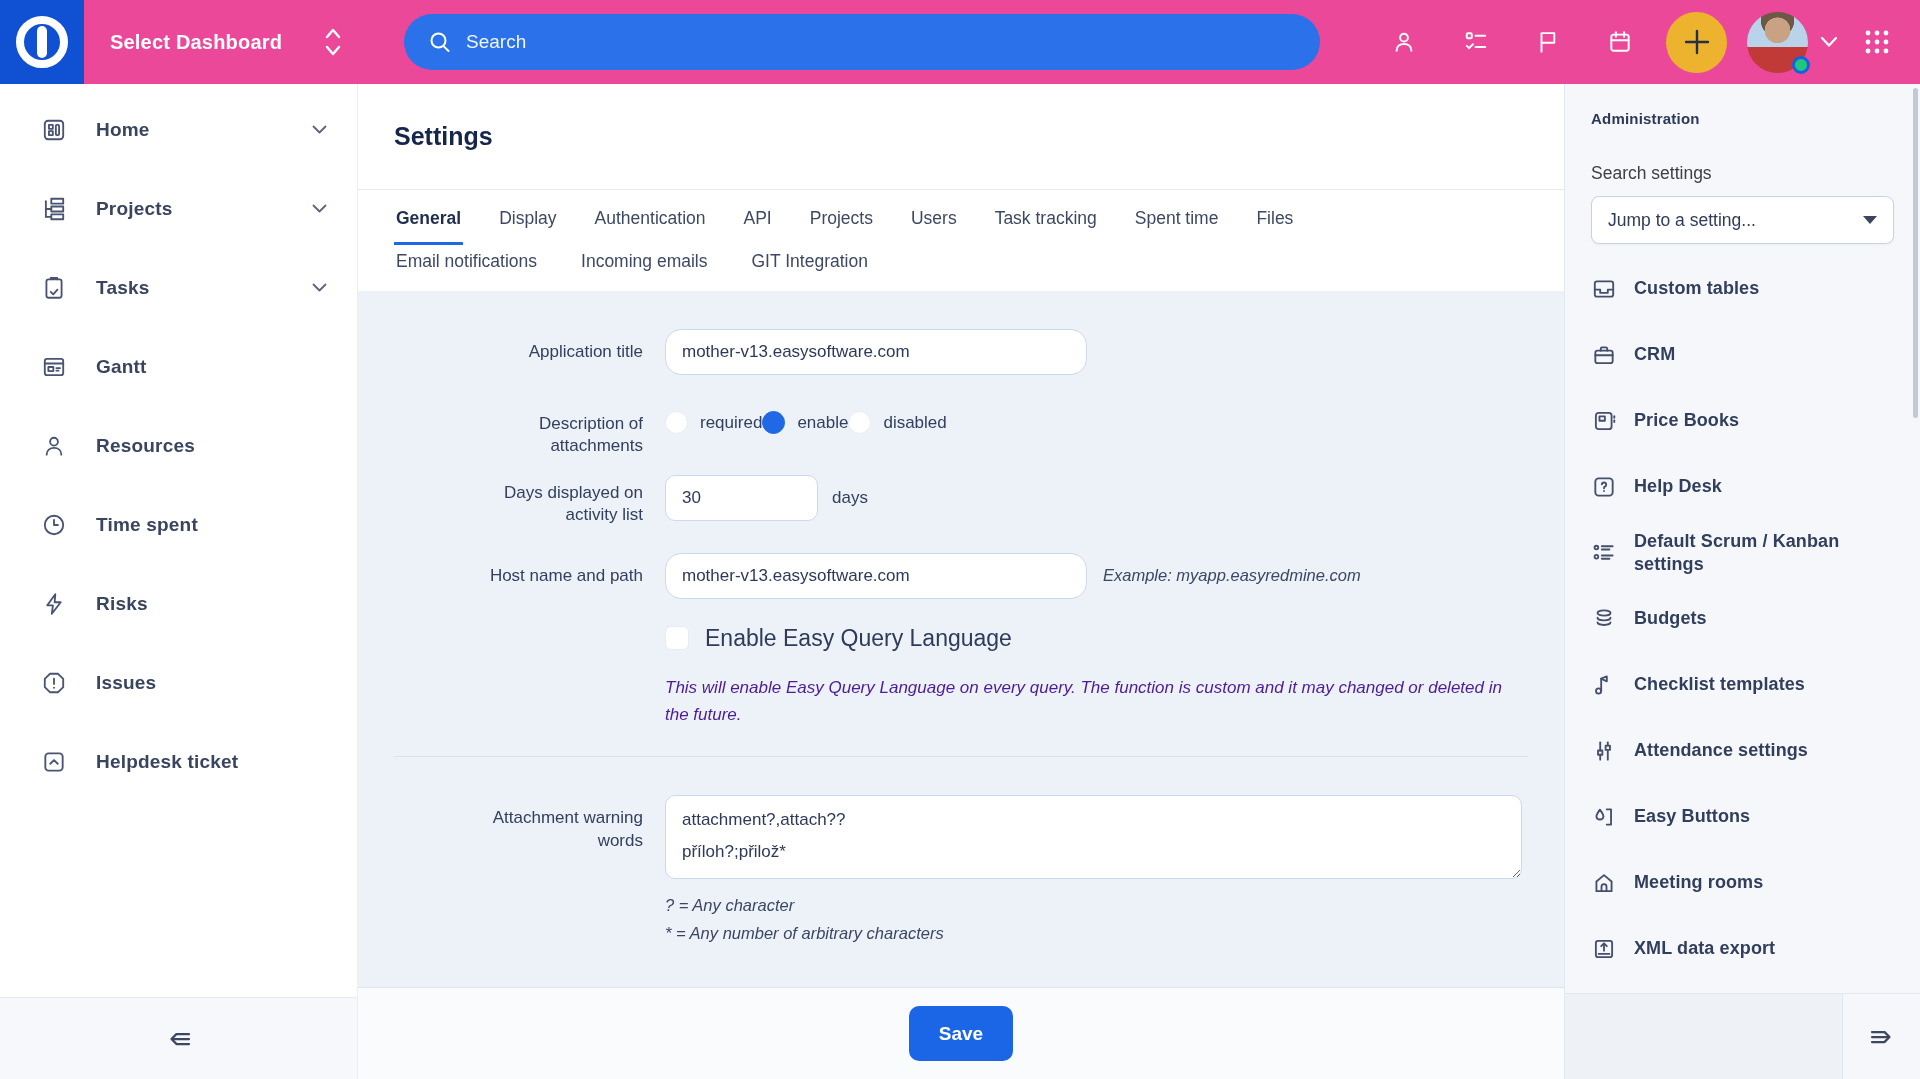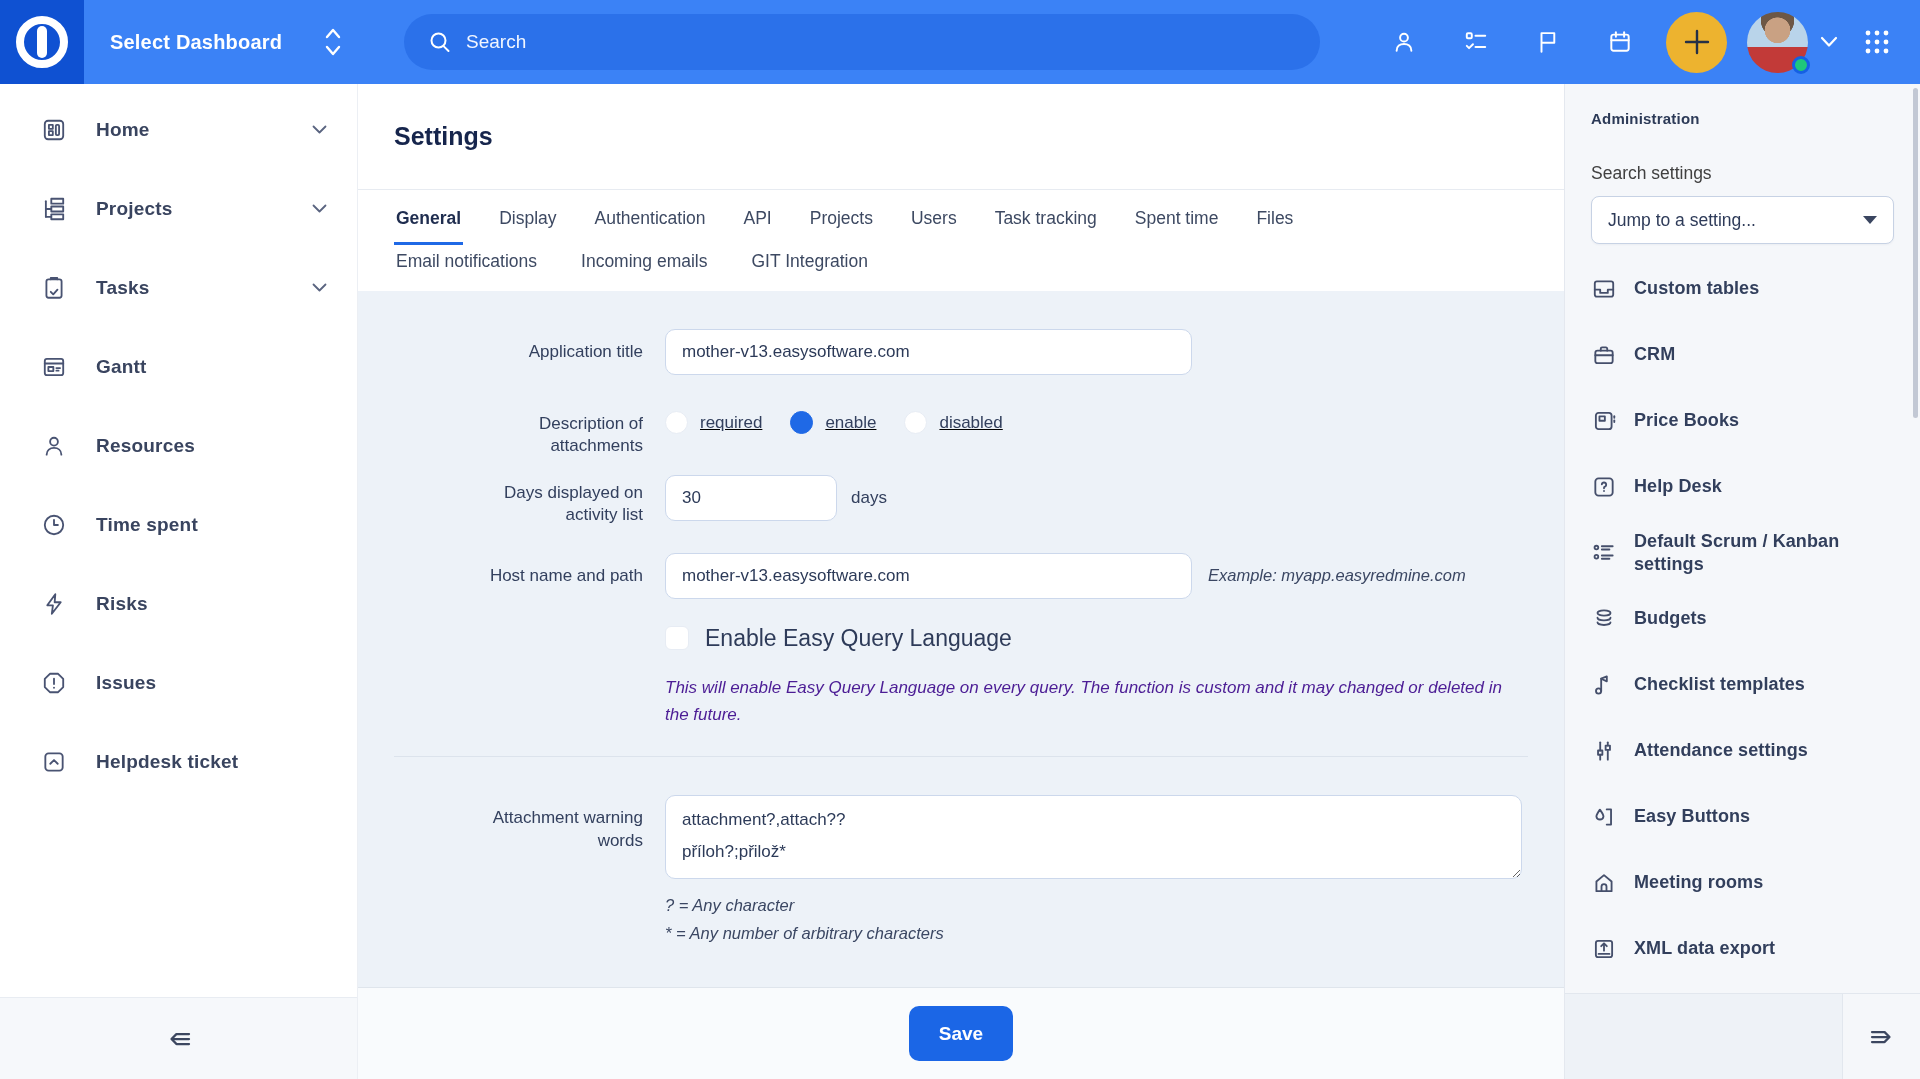--- a/index.html
+++ b/index.html
@@ -1,21 +1,21 @@
 <!DOCTYPE html>
 <html><head>
 <meta charset="utf-8">
 <style>
   * { margin:0; padding:0; box-sizing:border-box; }
   html,body { width:1920px; height:1079px; overflow:hidden;
     font-family:"Liberation Sans", sans-serif; background:#fff; }
 
   
   .topbar { position:absolute; left:0; top:0; width:1920px; height:84px;
-    background:#3b82f6; display:flex; align-items:center; z-index:10; }
+    background:#ec4899; display:flex; align-items:center; z-index:10; }
   .logo-tile { width:84px; height:84px; background:#0f51d2; display:flex;
     align-items:center; justify-content:center; flex:0 0 84px; }
   .logo-circle { width:52px; height:52px; border-radius:50%;
     border:8px solid #fff; position:relative; }
   .logo-circle::after { content:""; position:absolute; left:13px; top:2px;
     width:10px; height:32px; background:#fff; border-radius:6px; }
   .dash-select { display:flex; align-items:center; margin-left:26px;
     color:#fff; cursor:pointer; }
   .dash-select .lbl { font-size:20px; font-weight:700; letter-spacing:.2px; }
   .dash-select svg { margin-left:42px; }
@@ -78,25 +78,25 @@
 
   .form-area { flex:1 1 auto; background:#edf2f8; padding:38px 36px 0;
     overflow:hidden; }
   .frow { display:flex; margin-bottom:26px; }
   .frow-label { width:249px; flex:0 0 249px; padding-left:59px; text-align:right;
     font-size:17px; line-height:1.32; color:#33405e; padding-top:12px; }
   .fctrl { margin-left:22px; display:flex; align-items:center; }
   .tinput { height:46px; background:#fff; border:1px solid #ccd8ec;
     border-radius:10px; font-size:17px; color:#2c3a58; padding:0 16px;
     font-family:"Liberation Sans", sans-serif; outline:none; }
-  .w-big { width:527px; }
-  .w-small { width:172px; }
+  .w-big { width:422px;border-radius:16px; }
+  .w-small { width:153px; }
   .suffix { font-size:17px; color:#33405e; margin-left:14px; }
   .example { font-style:italic; font-size:16.5px; color:#3b4763; margin-left:16px; }
-  .radio-group { display:flex; align-items:center; gap:28px; padding-top:10px;text-decoration:underline; }
+  .radio-group { display:flex; align-items:center; padding-top:10px; }
   .radio-opt { display:flex; align-items:center; gap:12px; cursor:pointer; }
   .radio { width:23px; height:23px; border-radius:50%; background:#fff;
     border:1px solid #e7ecf4; }
   .radio.checked { background:#1f69e6; border-color:#1f69e6; }
   .radio-lbl { font-size:17px; color:#33405e; }
   .chk-row { margin-left:271px; display:flex; align-items:center; gap:16px;
     margin-bottom:22px; cursor:pointer; }
   .checkbox { width:24px; height:24px; border-radius:6px; background:#fff;
     border:1px solid #e7ecf4; }
   .chk-lbl { font-size:23px; color:#2e3b59; }

